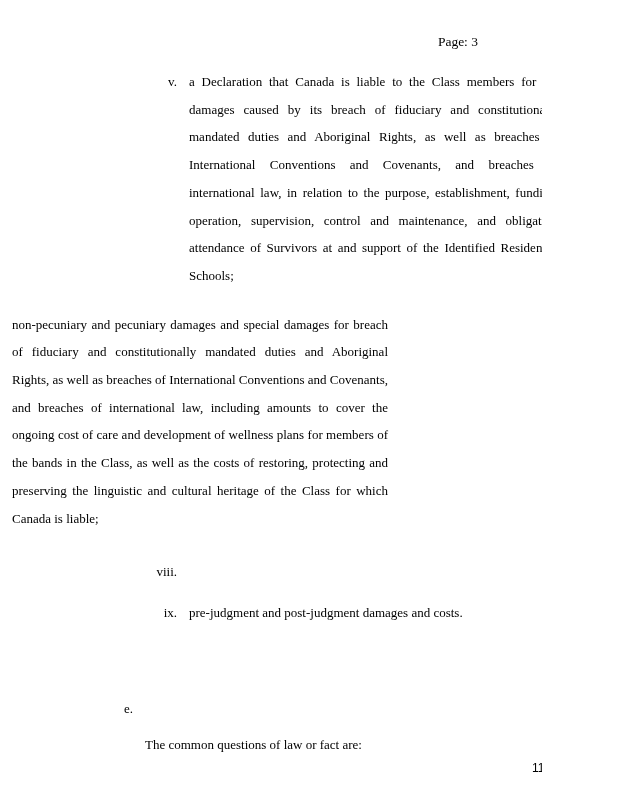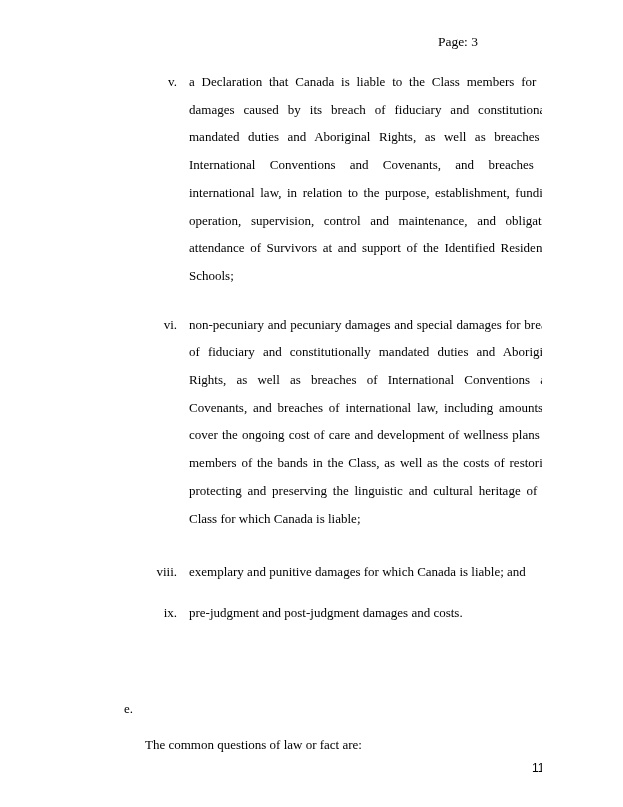--- a/index.html
+++ b/index.html
@@ -88,30 +88,28 @@
   <div class="page-header">Page: 3</div>
 
   <div class="claims-list">
 
     <div class="claim-row">
       <div class="claim-marker">v.</div>
       <div class="claim-text">a Declaration that Canada is liable to the Class members for the damages caused by its breach of fiduciary and constitutionally mandated duties and Aboriginal Rights, as well as breaches of International Conventions and Covenants, and breaches of international law, in relation to the purpose, establishment, funding, operation, supervision, control and maintenance, and obligatory attendance of Survivors at and support of the Identified Residential Schools;</div>
     </div>
 
     <div class="claim-row">
-      <div class="claim-marker">vi.</div>
       <div class="claim-text">non-pecuniary and pecuniary damages and special damages for breach of fiduciary and constitutionally mandated duties and Aboriginal Rights, as well as breaches of International Conventions and Covenants, and breaches of international law, including amounts to cover the ongoing cost of care and development of wellness plans for members of the bands in the Class, as well as the costs of restoring, protecting and preserving the linguistic and cultural heritage of the Class for which Canada is liable;</div>
     </div>
 
     <div class="claim-row">
     </div>
 
     <div class="claim-row">
       <div class="claim-marker">viii.</div>
-      <div class="claim-text">exemplary and punitive damages for which Canada is liable; and</div>
     </div>
 
     <div class="claim-row">
       <div class="claim-marker">ix.</div>
       <div class="claim-text">pre-judgment and post-judgment damages and costs.</div>
     </div>
 
   </div>
 
   <div class="outer-row">

